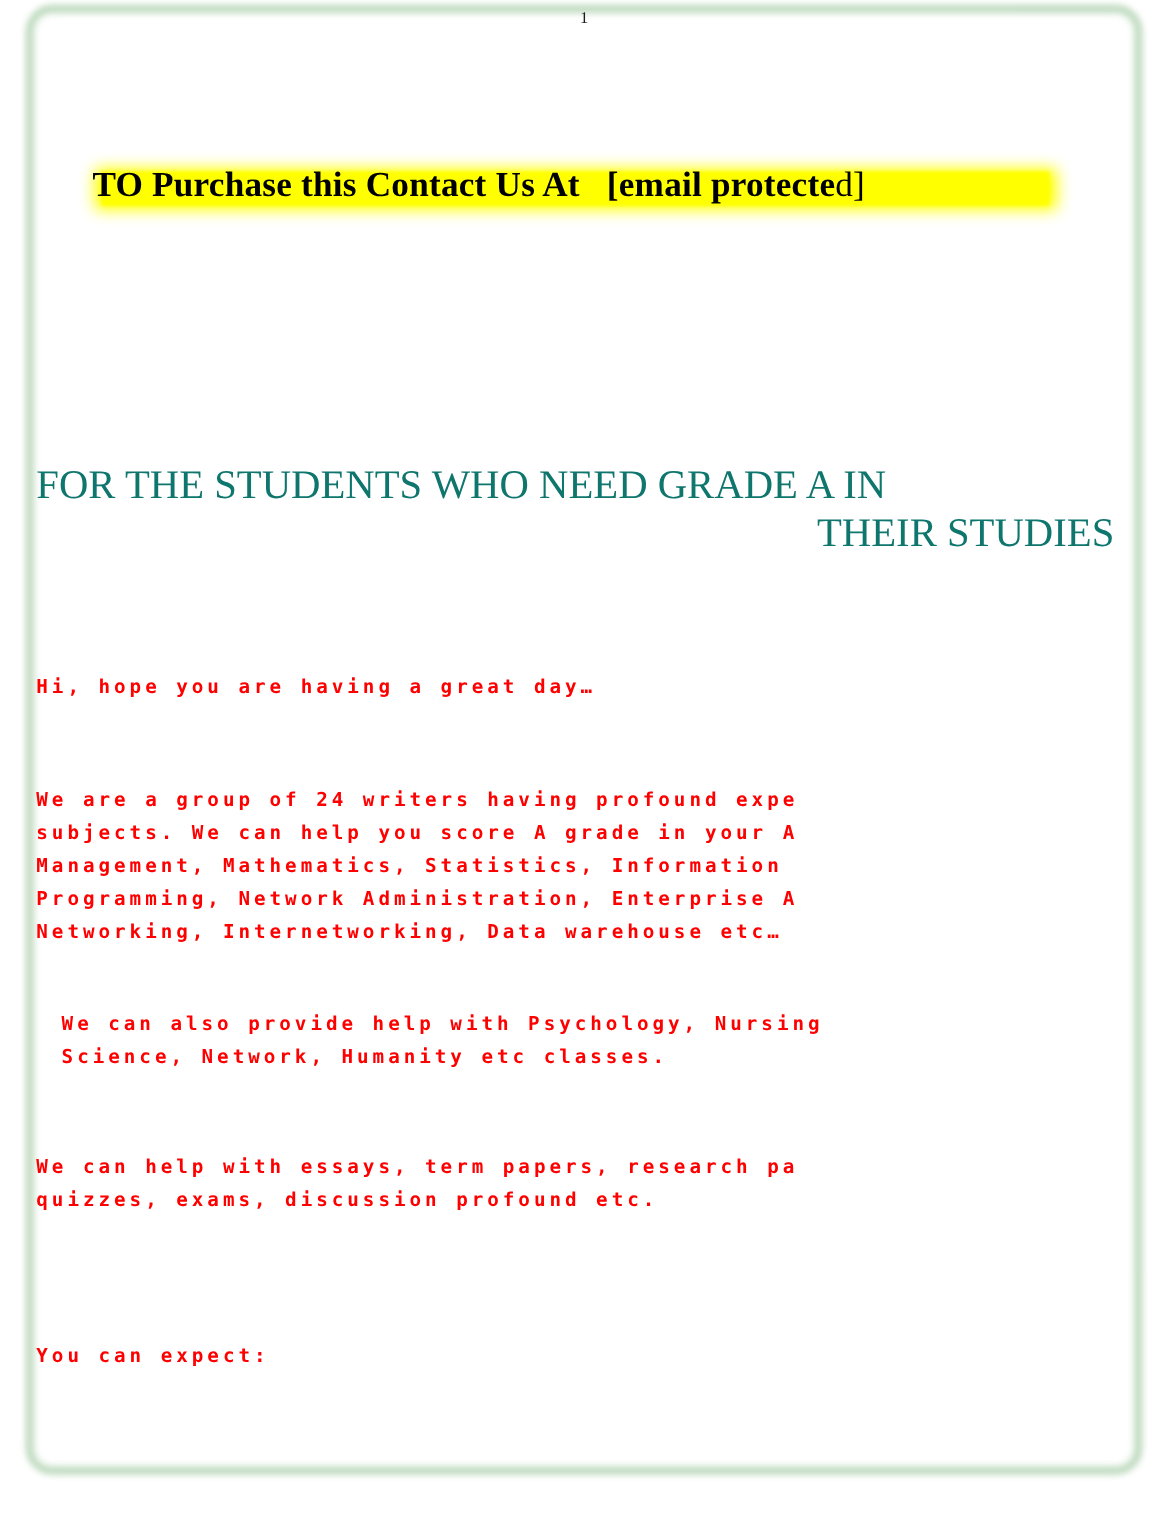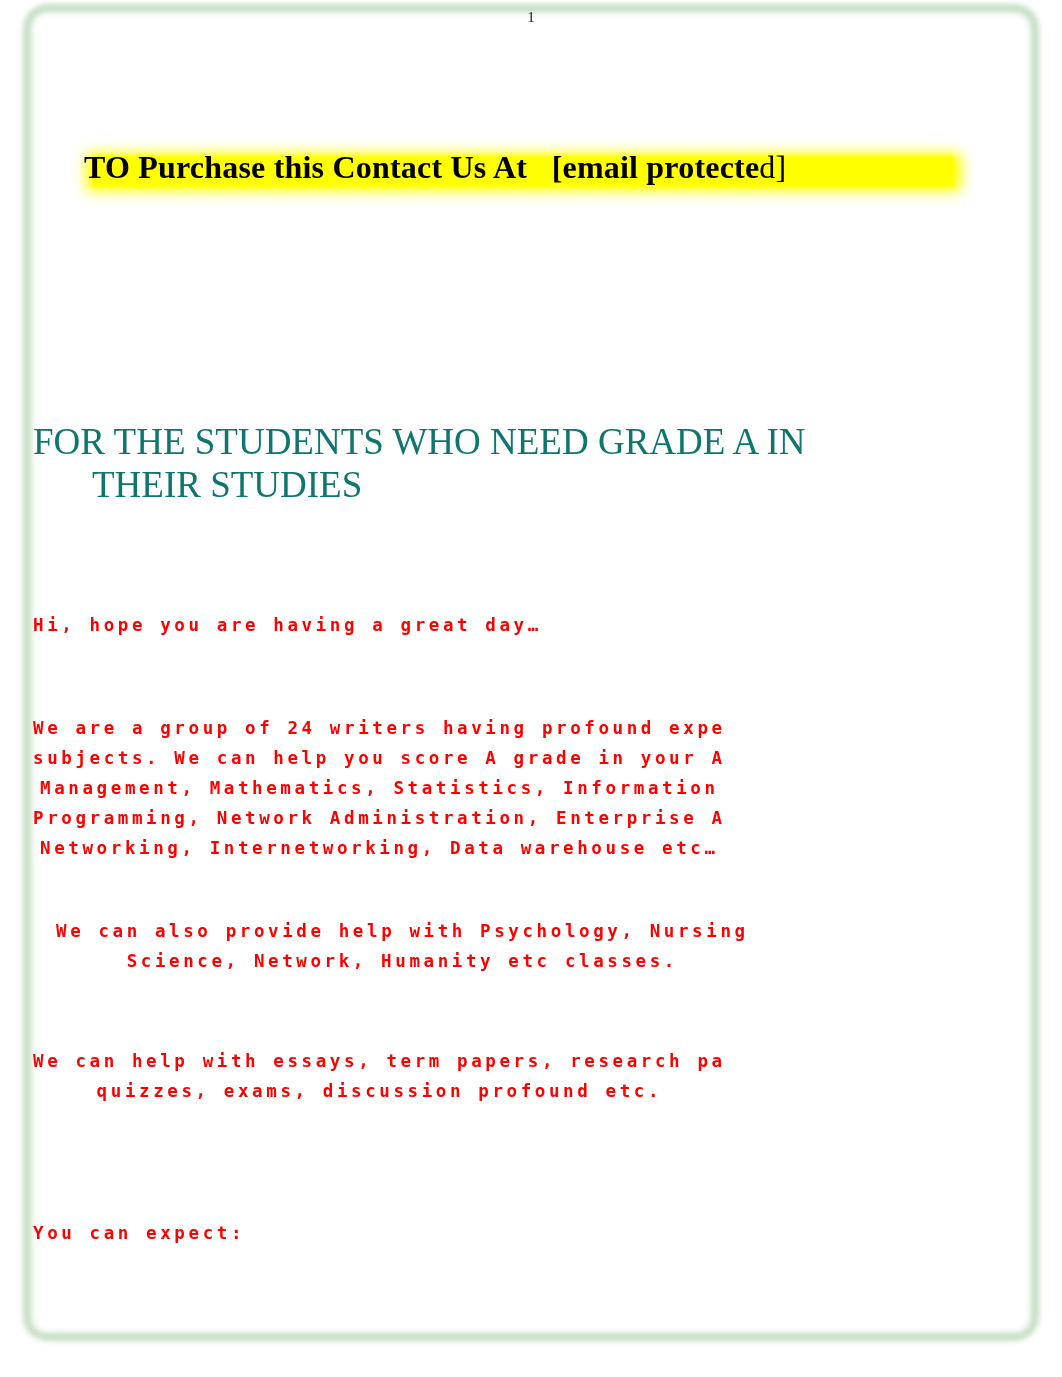--- a/index.html
+++ b/index.html
@@ -67,35 +67,35 @@
 
   
   .main-heading{
     position:absolute; left:33px; top:420px; width:980px;
     font-family:"Liberation Serif", serif;
     font-size:37px; line-height:43px;
     color:#0f766e; font-weight:normal;
     white-space:pre;
     z-index:3;
   }
-  .main-heading .ln2{ display:block; padding-left:59px; }
+  .main-heading .ln2{ display:block; padding-left:59px;text-align:right; }
 
   
   .body-block{
     position:absolute; left:33px;
     color:#ff0000;
     font-family:"DejaVu Sans Mono", monospace;
     font-weight:bold;
     font-size:17.5px;
     line-height:30px;
     letter-spacing:3.6px;
     white-space:pre;
     z-index:3;
   }
-  .body-block .line{ display:block;text-align:center; }
+  .body-block .line{ display:block; }
 
   .blk-greet   { top:610px; }
   .blk-writers { top:713px; }
   .blk-also    { top:916px;margin-left:23px; }
   .blk-help    { top:1046px; }
   .blk-expect  { top:1218px; }
 </style>
 </head>
 <body>
 

